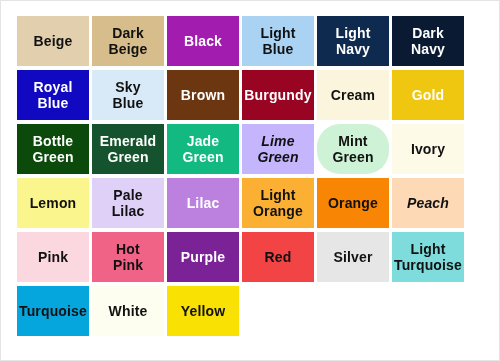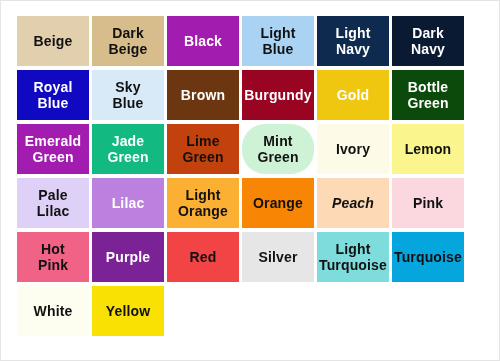--- a/index.html
+++ b/index.html
@@ -86,36 +86,39 @@
       <div class="swatch" style="background: rgb(216, 234, 248); color: rgb(17, 17, 17);">
         <span class="swatch-label">Sky
 Blue</span>
       </div>
       <div class="swatch" style="background: rgb(107, 54, 16); color: rgb(255, 255, 255);">
         <span class="swatch-label">Brown</span>
       </div>
       <div class="swatch" style="background: rgb(154, 4, 35); color: rgb(255, 255, 255);">
         <span class="swatch-label">Burgundy</span>
       </div>
+      <div class="swatch" style="background: rgb(250, 245, 220); color: rgb(17, 17, 17);">
+        <span class="swatch-label">Cream</span>
+      </div>
       <div class="swatch" style="background: rgb(239, 199, 16); color: rgb(255, 255, 255);">
         <span class="swatch-label">Gold</span>
       </div>
       <div class="swatch" style="background: rgb(12, 74, 12); color: rgb(255, 255, 255);">
         <span class="swatch-label">Bottle
 Green</span>
       </div>
-      <div class="swatch" style="background: #a21caf; color: rgb(255, 255, 255);">
+      <div class="swatch" style="background: #14532d; color: rgb(255, 255, 255);">
         <span class="swatch-label">Emerald
 Green</span>
       </div>
       <div class="swatch" style="background: rgb(18, 185, 129); color: rgb(255, 255, 255);">
         <span class="swatch-label">Jade
 Green</span>
       </div>
-      <div class="swatch" style="background: #c2410c; color: rgb(17, 17, 17);">
+      <div class="swatch" style="background: #c4b5fd; color: rgb(17, 17, 17); font-style: italic;">
         <span class="swatch-label">Lime
 Green</span>
       </div>
       <div class="swatch" style="background: rgb(205, 242, 213); color: rgb(17, 17, 17); border-radius: 23px;">
         <span class="swatch-label">Mint
 Green</span>
       </div>
       <div class="swatch" style="background: rgb(253, 250, 232); color: rgb(17, 17, 17);">
         <span class="swatch-label">Ivory</span>
       </div>

